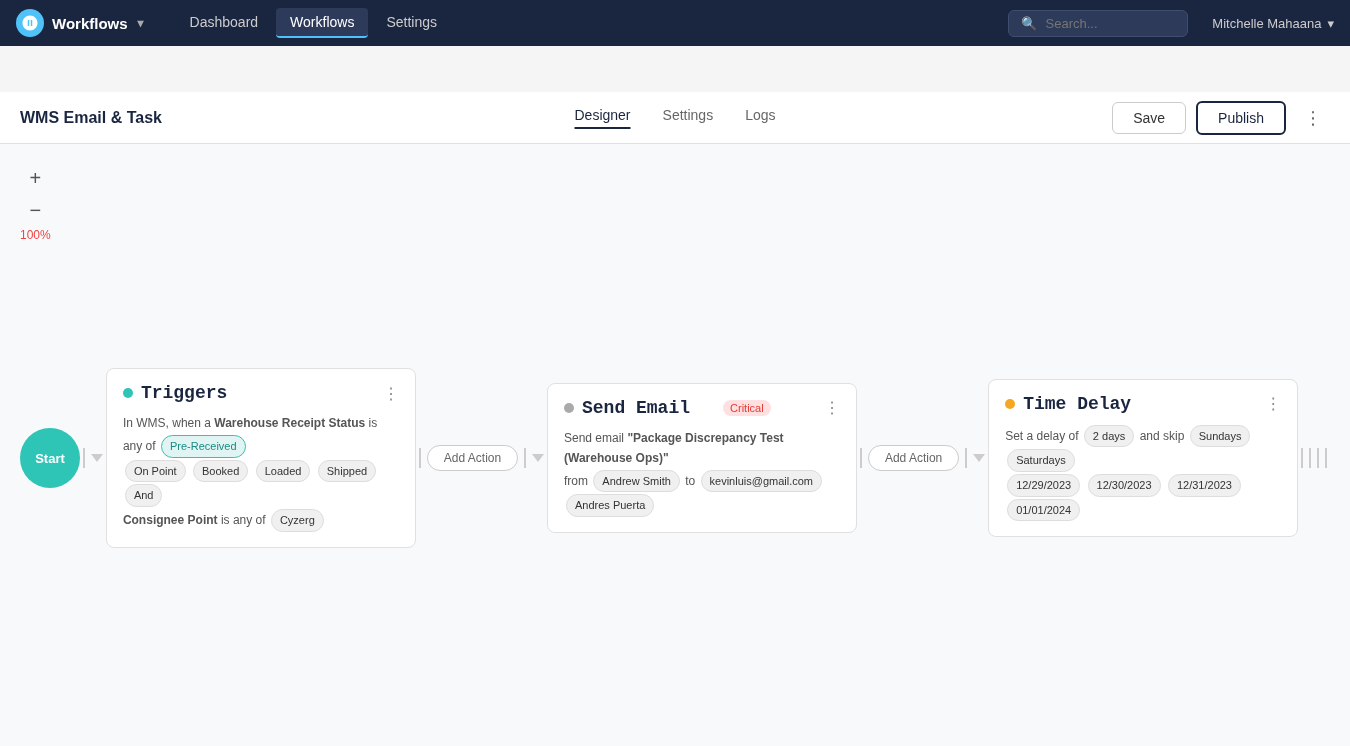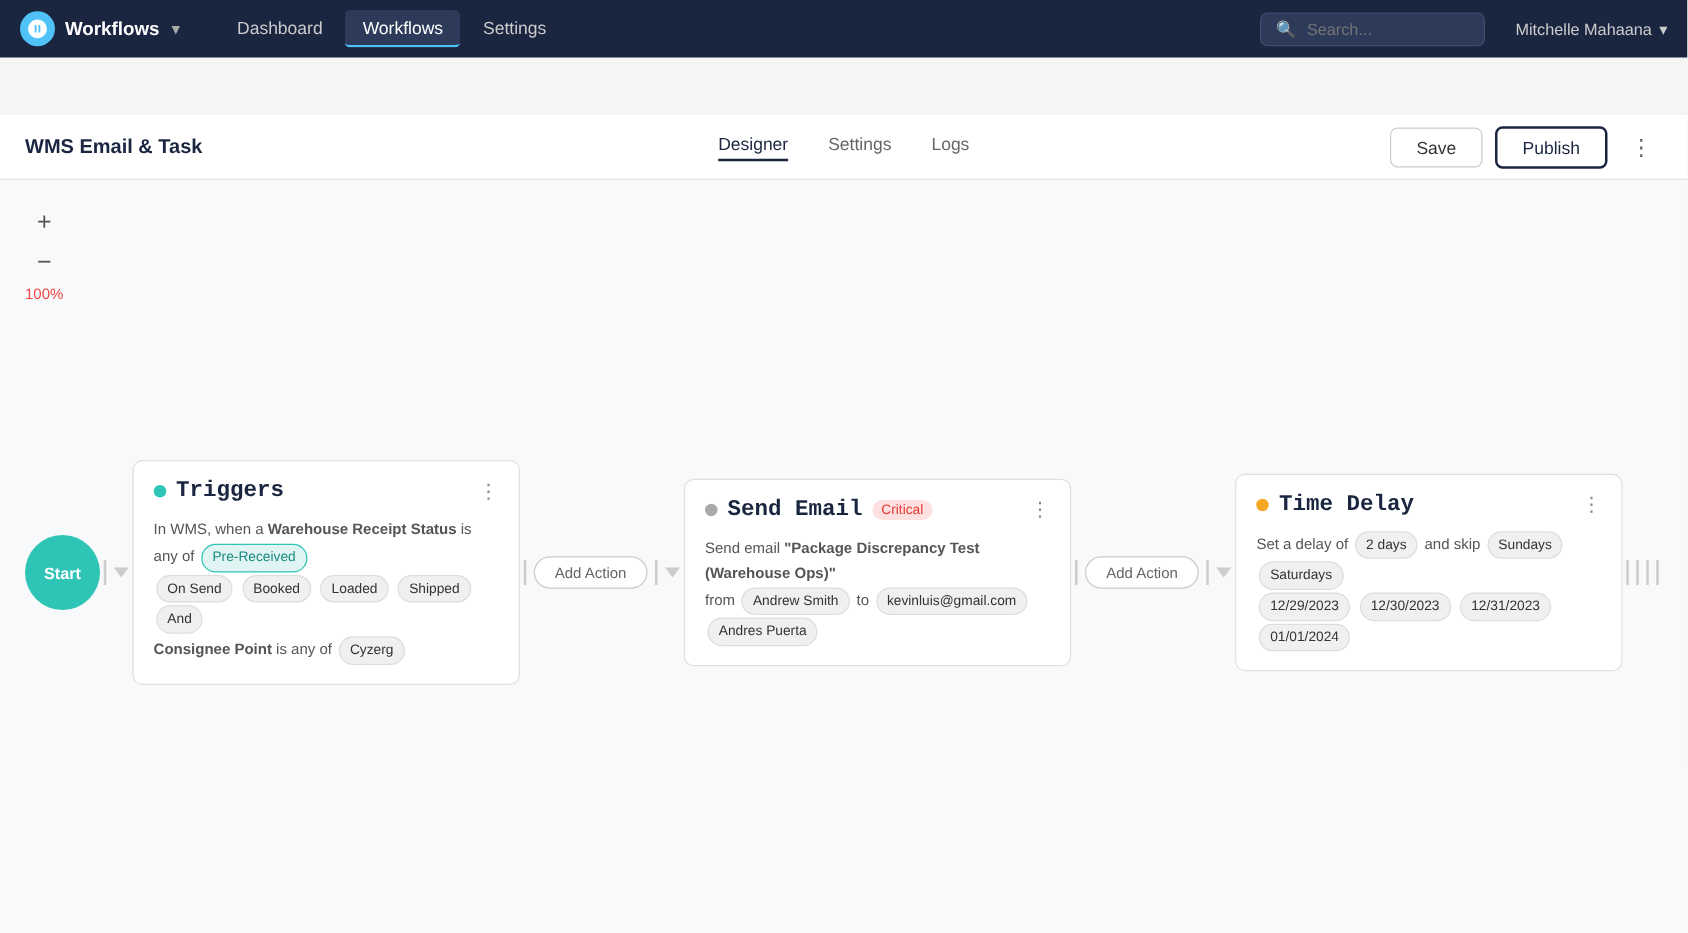--- a/index.html
+++ b/index.html
@@ -244,20 +244,21 @@
       color: #1a2540;
       font-family: Liberation Mono, monospace;
     }
     .badge-critical {
       background: #ffe0e0;
       color: #e53935;
       font-size: 11px;
       padding: 2px 7px;
       border-radius: 10px;
       font-weight: 500;
+      margin-left: 25px;
     }
     .block-menu {
       margin-left: auto;
       background: none;
       border: none;
       cursor: pointer;
       color: #888;
       font-size: 16px;
     }
     .block-body {
@@ -345,21 +346,21 @@
 
     <div class="block-card">
       <div class="block-header">
         <div class="block-dot dot-green"></div>
         <span class="block-title">Triggers</span>
         <button class="block-menu">⋮</button>
       </div>
       <div class="block-body">
         <span>In WMS, when a <strong>Warehouse Receipt Status</strong> is any of</span>
         <span class="tag tag-teal">Pre-Received</span><br>
-        <span class="tag">On Send</span>
+        <span class="tag">On Point</span>
         <span class="tag">Booked</span>
         <span class="tag">Loaded</span>
         <span class="tag">Shipped</span><br>
         <span class="tag">And</span><br>
         <span><strong>Consignee Point</strong> is any of</span>
         <span class="tag">Cyzerg</span>
       </div>
     </div>
 
     <div class="connector-line connector-line-sm"></div>

